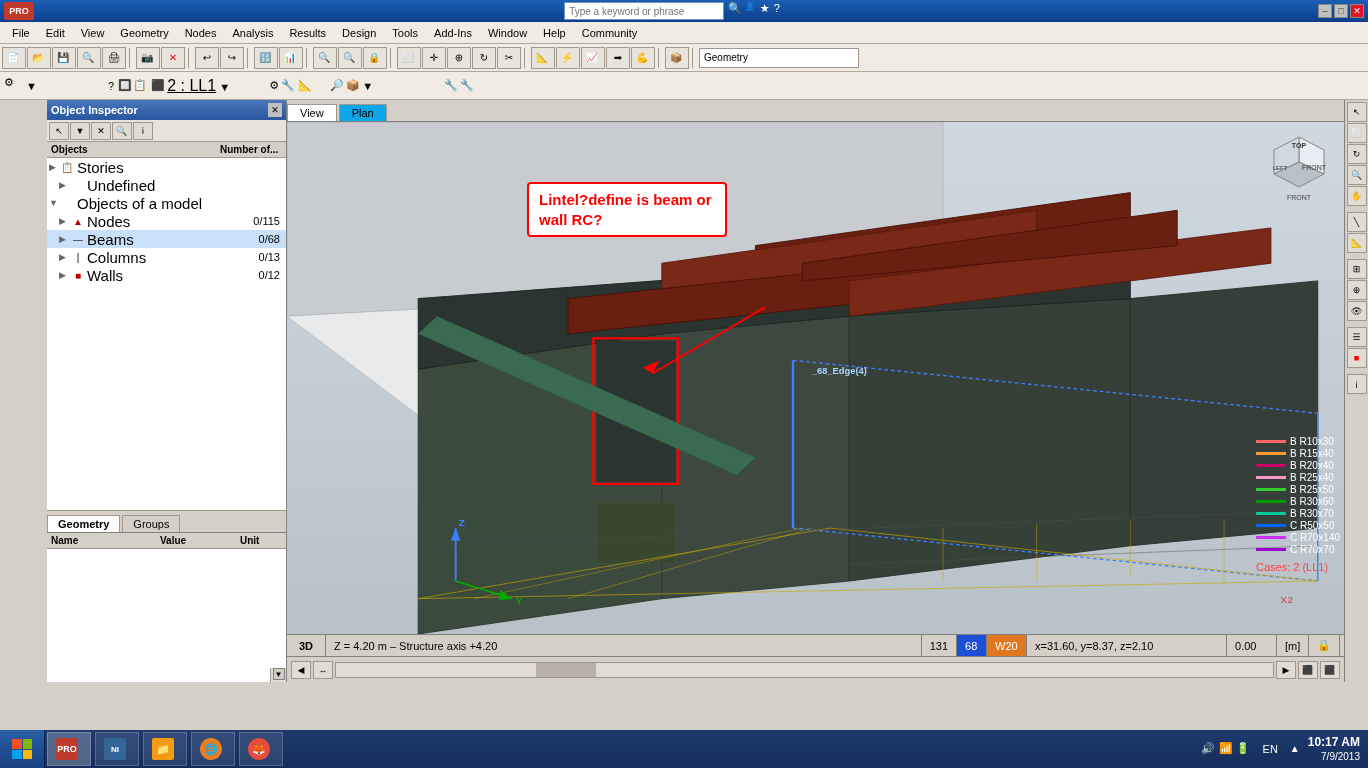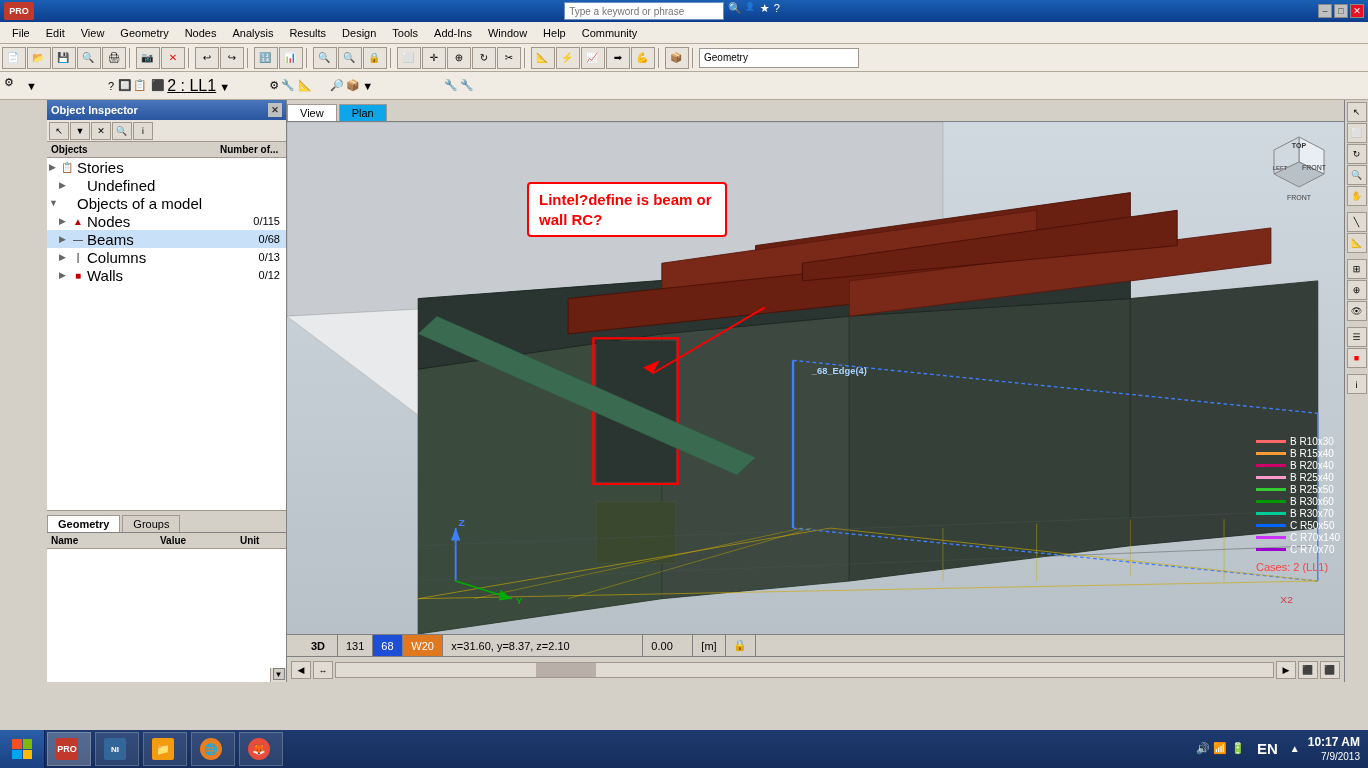--- a/index.html
+++ b/index.html
@@ -272,21 +272,21 @@
     .legend-label { color: white; font-size: 10px; }
 
     
     #status-bar {
       height: 22px;
       background: #d4d0c8;
       border-top: 1px solid #808080;
       display: flex;
       align-items: flex-end;
       font-size: 11px;
-      padding: 0 16px;
+      padding: 0 4px;
     }
     #status-bar .sb-item {
       padding: 0 8px;
       border-right: 1px solid #808080;
       height: 100%;
       display: flex;
       align-items: center;
     }
     #status-bar .sb-item.blue-bg { background: #1d4ed8; color: white; }
     #status-bar .sb-item.orange-bg { background: #e07820; color: white; }
@@ -748,20 +748,21 @@
           <span class="legend-label">C R70x70</span>
         </div>
         <div class="legend-item" style="margin-top:6px;">
           <span style="color:#ff4444;font-size:11px;font-weight:normal;">Cases: 2 (LL1)</span>
         </div>
       </div>
     </div>
 
     <div id="status-bar">
       <div class="sb-item" style="font-weight:bold;min-width:35px;">3D</div>
+      <div class="sb-item" style="flex:1;">Z = 4.20 m – Structure axis +4.20</div>
       <div class="sb-item" style="min-width:35px;">131</div>
       <div class="sb-item blue-bg" style="min-width:30px;">68</div>
       <div class="sb-item orange-bg" style="min-width:40px;">W20</div>
       <div class="sb-item" style="min-width:200px;">x=31.60, y=8.37, z=2.10</div>
       <div class="sb-item" style="min-width:50px;">0.00</div>
       <div class="sb-item" style="min-width:30px;">[m]</div>
       <div class="sb-item">🔒</div>
     </div>
 
     <div id="bottom-toolbar">
@@ -827,21 +828,21 @@
   <div class="taskbar-app">
     <div style="width:22px;height:22px;background:#e74c3c;border-radius:11px;display:flex;align-items:center;justify-content:center;color:white;font-size:11px;">🦊</div>
   </div>
 
   <div id="taskbar-right">
     <div style="display:flex;align-items:center;gap:4px;">
       <span>🔊</span>
       <span>📶</span>
       <span>🔋</span>
     </div>
-    <div style="padding:0 4px;color:white;font-size:15px;font-weight:bold;">EN</div>
+    <div style="padding:0 4px;color:white;font-size:11px;font-weight:normal;">EN</div>
     <div style="display:flex;align-items:center;gap:4px;">
       <span style="font-size:10px;">▲</span>
     </div>
     <div id="clock">
       <div class="time">10:17 AM</div>
       <div class="date">7/9/2013</div>
     </div>
   </div>
 </div>
 

